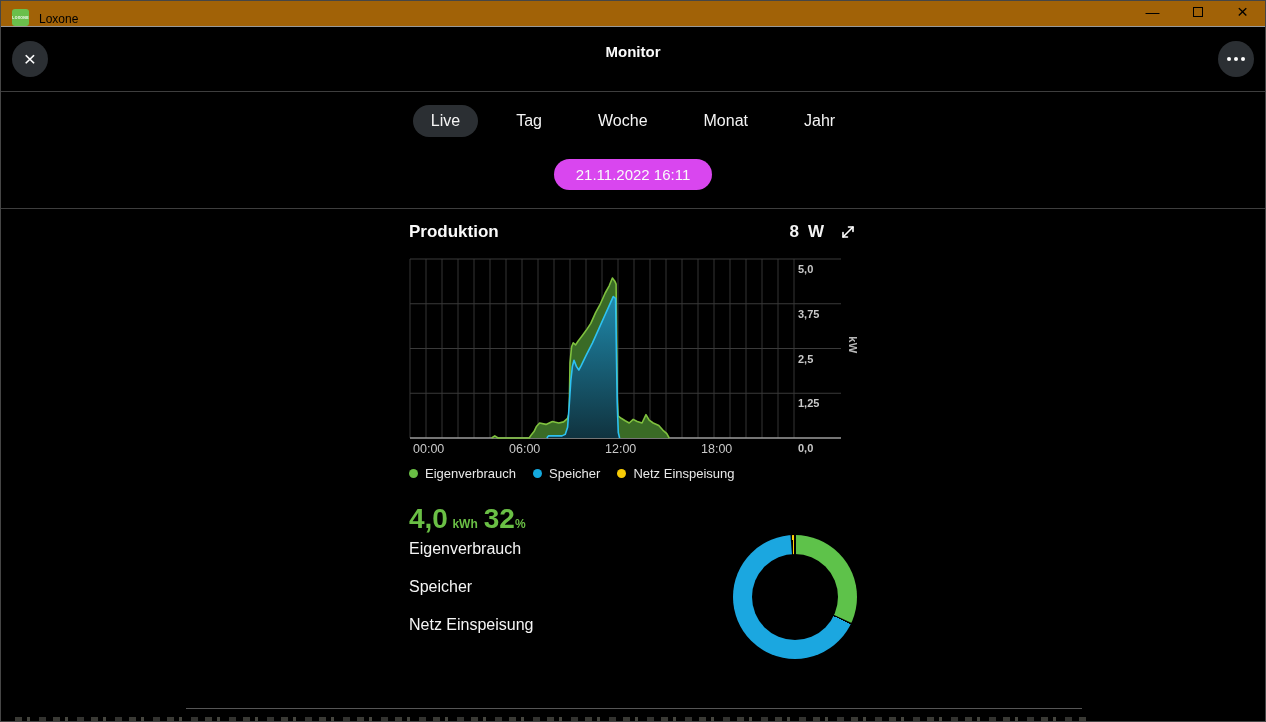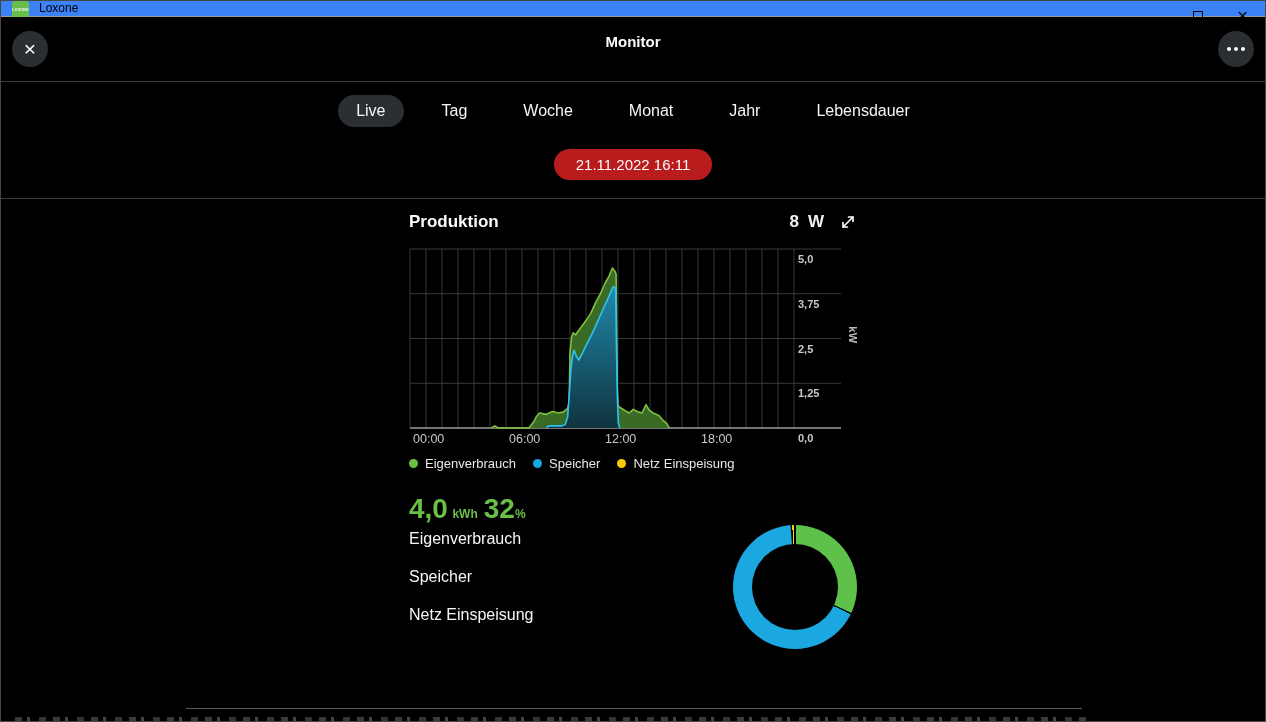--- a/index.html
+++ b/index.html
@@ -5,22 +5,22 @@
   * { margin:0; padding:0; box-sizing:border-box; }
   html,body { width:1266px; height:722px; overflow:hidden; }
   body {
     font-family:"Liberation Sans","DejaVu Sans",sans-serif;
     background:#000; color:#f2f2f2;
     border:1px solid #464646;
     position:relative;
   }
   
   .titlebar {
-    height:16px; background:#3b82f6; color:#000;
-    display:flex; align-items:flex-start; padding-left:11px;
+    height:26px; background:#a16207; color:#000;
+    display:flex; align-items:flex-end; padding-left:11px;
     border-bottom:1px solid #9a9a9a;
   }
   .app-logo {
     width:17px; height:17px; border-radius:3px; background:#6abf4b;
     display:flex; align-items:center; justify-content:center;
     color:#fff; font-size:3.5px; font-weight:bold; letter-spacing:.3px;
   }
   .titlebar-title { font-size:12px; margin-left:10px; }
   .titlebar-spacer { flex:1; }
   .win-btn {
@@ -51,21 +51,21 @@
   
   .tabs-section { height:117px; border-bottom:1px solid #3e3e3e; background:#000; }
   .tabs { padding-top:13px; display:flex; justify-content:center; align-items:center; gap:20px; }
   .tab {
     font-size:16px; color:#f5f5f5; padding:7px 18px; border-radius:18px;
     background:transparent; border:none; font-family:inherit; cursor:pointer; white-space:nowrap;
   }
   .tab.active { background:#2b2f33; }
   .date-row { display:flex; justify-content:center; margin-top:22px; }
   .date-pill {
-    background:#b91c1c; border-radius:17px; padding:7px 22px;
+    background:#d946ef; border-radius:17px; padding:7px 22px;
     font-size:15px; color:#fafafa; white-space:nowrap;
   }
   
   .card { width:448px; margin:9px auto 16px; position:relative; }
   .card-header { display:flex; align-items:center; height:28px; }
   .card-title { font-size:17px; font-weight:bold; color:#fafafa; }
   .card-header .spacer { flex:1; }
   .current-value { font-size:17px; font-weight:bold; }
   .current-unit  { font-size:17px; font-weight:bold; margin-left:9px; }
   .expand-btn { margin-left:15px; width:18px; height:18px; display:flex; align-items:center; justify-content:center; }
@@ -133,21 +133,20 @@
   </div>
 </div>
 
 <div class="tabs-section">
   <div class="tabs">
     <button class="tab active">Live</button>
     <button class="tab">Tag</button>
     <button class="tab">Woche</button>
     <button class="tab">Monat</button>
     <button class="tab">Jahr</button>
-    <button class="tab">Lebensdauer</button>
   </div>
   <div class="date-row">
     <div class="date-pill">21.11.2022 16:11</div>
   </div>
 </div>
 
 <div class="card">
   <div class="card-header">
     <span class="card-title">Produktion</span>
     <span class="spacer"></span>

